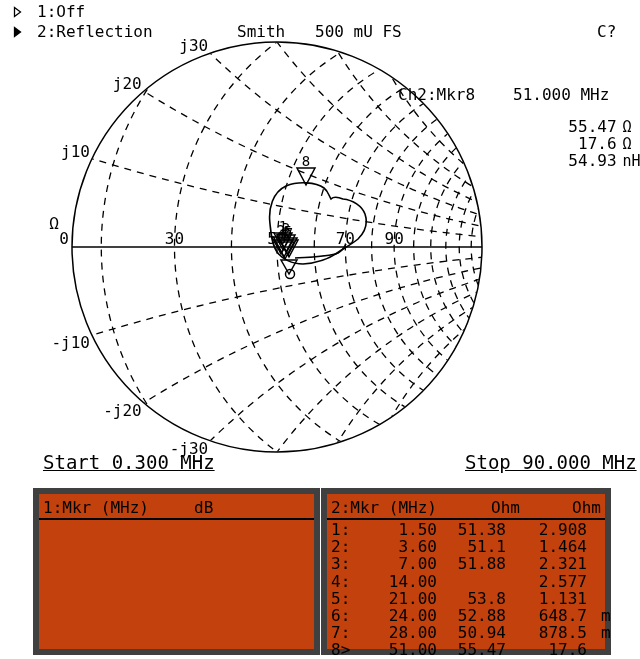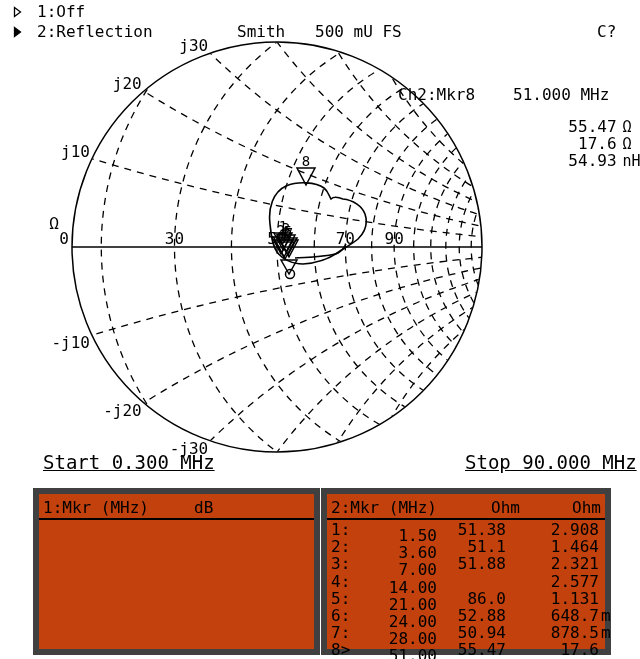--- a/index.html
+++ b/index.html
@@ -19,23 +19,23 @@
   .ro-unit{display:inline-block;margin-left:6px;font-size:15px;}
   
   .mkr-table{position:absolute;border:6px solid #404040;box-sizing:border-box;background:#c2410c;}
   .mkr-head{position:relative;height:24px;border-bottom:2px solid #000;}
   .mkr-head .t{position:absolute;left:4px;top:4px;white-space:pre;}
   .mkr-head .u1{position:absolute;top:4px;}
   .mkr-head .uR{position:absolute;top:4px;left:0;text-align:right;padding-left:14px;}
   .rows{position:absolute;left:0;right:0;top:26px;bottom:0;}
   .mrow{position:relative;height:17.2px;}
   .mrow .lab{position:absolute;left:4px;}
-  .mrow .freq{position:absolute;left:0;width:110px;text-align:right;margin-top:6px;}
+  .mrow .freq{position:absolute;left:0;width:110px;text-align:right;}
   .mrow .rr{position:absolute;left:0;width:179px;text-align:right;}
-  .mrow .xx{position:absolute;left:12px;width:260px;text-align:right;}
+  .mrow .xx{position:absolute;left:0;width:260px;text-align:right;}
   .mrow .sfx{position:absolute;left:274px;}
   svg text{font-family:"DejaVu Sans Mono","Liberation Mono",monospace;}
 </style>
 </head>
 <body>
 
 <div class="screen">
 
   <svg id="smith" class="abs" style="left:0;top:0" width="640" height="485" viewBox="0 0 640 485">
       <defs>
@@ -191,21 +191,21 @@
       </div>
         <div class="mrow">
         <span class="lab">4:</span>
         <span class="freq">14.00</span>
         <span class="xx">2.577</span>
         <span class="sfx"></span>
       </div>
         <div class="mrow">
         <span class="lab">5:</span>
         <span class="freq">21.00</span>
-        <span class="rr">86.0</span>
+        <span class="rr">53.8</span>
         <span class="xx">1.131</span>
         <span class="sfx"></span>
       </div>
         <div class="mrow">
         <span class="lab">6:</span>
         <span class="freq">24.00</span>
         <span class="rr">52.88</span>
         <span class="xx">648.7</span>
         <span class="sfx">m</span>
       </div>

